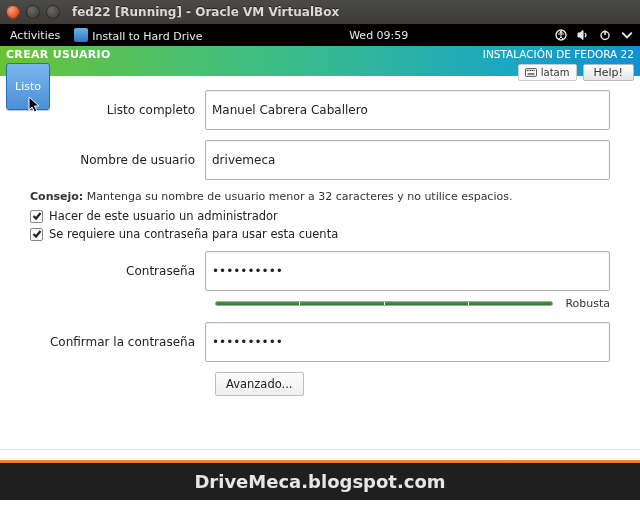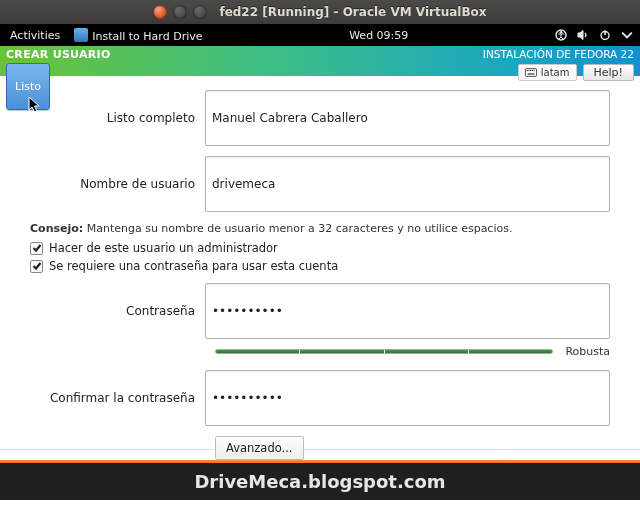--- a/index.html
+++ b/index.html
@@ -1,19 +1,19 @@
 <!DOCTYPE html>
 <html><head>
 <meta charset="utf-8">
 <style>
   * { box-sizing: border-box; margin: 0; padding: 0; font-family: "DejaVu Sans", "Cantarell", sans-serif; }
   body { width: 640px; height: 508px; background: #fff; overflow: hidden; }
 
   
-  .titlebar { height: 24px; background: linear-gradient(#4a4a48, #3c3b37); display: flex; align-items: center; padding: 0 6px; color: #dfd9cf; font-size: 12px; font-weight: bold; justify-content: center; }
+  .titlebar { height: 24px; background: linear-gradient(#4a4a48, #3c3b37); display: flex; align-items: center; padding: 0 6px; color: #dfd9cf; font-size: 12px; font-weight: bold; }
   .win-btn { width: 14px; height: 14px; border-radius: 50%; margin-right: 6px; display: inline-block; border: 1px solid rgba(0,0,0,.4); }
   .win-close { background: radial-gradient(circle at 35% 30%, #f7a183, #e35b2e 60%, #b73e17); }
   .win-min, .win-max { background: radial-gradient(circle at 35% 30%, #6b6a66, #4d4c48 60%, #3b3a37); }
   .title-text { margin-left: 6px; text-shadow: 0 -1px 0 rgba(0,0,0,.5); }
 
   
   .gnome-panel { height: 22px; background: #000; color: #e9e9e9; font-size: 11px; display: flex; align-items: center; padding: 0 10px; }
   .gnome-left { display: flex; align-items: center; gap: 14px; }
   .gnome-center { flex: 1; text-align: center; font-weight: 500; }
   .gnome-right { display: flex; align-items: center; gap: 10px; }
@@ -31,21 +31,21 @@
   .hdr-controls { display:flex; gap:6px; }
   .kb-chip { background:#fafafa; border:1px solid #ccc; border-radius:2px; font-size:10px; color:#333; padding:1px 6px; display:flex; align-items:center; gap:4px; cursor:pointer; }
   .kb-chip svg { width:12px; height:9px; fill:#333; }
   .help-btn { background: linear-gradient(#fdfdfd,#e7e7e7); border:1px solid #b8b8b8; border-radius:2px; font-size:11px; color:#333; padding:1px 10px; cursor:pointer; }
 
   
   .form-area { padding: 14px 30px 0 30px; background:#fff; height: calc(508px - 24px - 22px - 38px - 37px - 14px); font-size: 12px; color:#222; }
   .row { display:flex; align-items:center; margin-bottom:10px; }
   .row .lbl { width: 175px; text-align:right; padding-right:10px; font-size:12px; color:#222; }
   .row .field { flex:1; }
-  input[type=text], input[type=password] { width: 100%; padding: 20px 6px; font-size:12px; border:1px solid #b3b3b3; border-radius:2px; background:#fff; color:#222; box-shadow: inset 0 1px 2px rgba(0,0,0,.08); }
+  input[type=text], input[type=password] { width: 100%; padding: 12px 6px; font-size:12px; border:1px solid #b3b3b3; border-radius:2px; background:#fff; color:#222; box-shadow: inset 0 1px 2px rgba(0,0,0,.08); }
   .tip-block { margin-bottom:10px; }
   .tip-text { font-size:11px; color:#333; margin-bottom:6px; }
   .tip-text b { font-weight:bold; }
   .chk-row { display:flex; align-items:center; gap:6px; font-size:11.5px; color:#222; margin-bottom:4px; }
   .chk { width:13px; height:13px; border:1px solid #888; border-radius:2px; background:#fafafa; display:flex; align-items:center; justify-content:center; cursor:pointer; }
   .chk svg { width:10px; height:10px; stroke:#222; stroke-width:2.2; fill:none; }
   .strength-wrap { display:flex; align-items:center; margin-left:185px; margin-top:-4px; margin-bottom:12px; gap:12px; }
   .strength-bar { flex:1; height:5px; border:1px solid #aaa; border-radius:2px; display:flex; overflow:hidden; }
   .strength-seg { flex:1; }
   .strength-fill { background: linear-gradient(#3f9b3f,#2c7a2c); }

